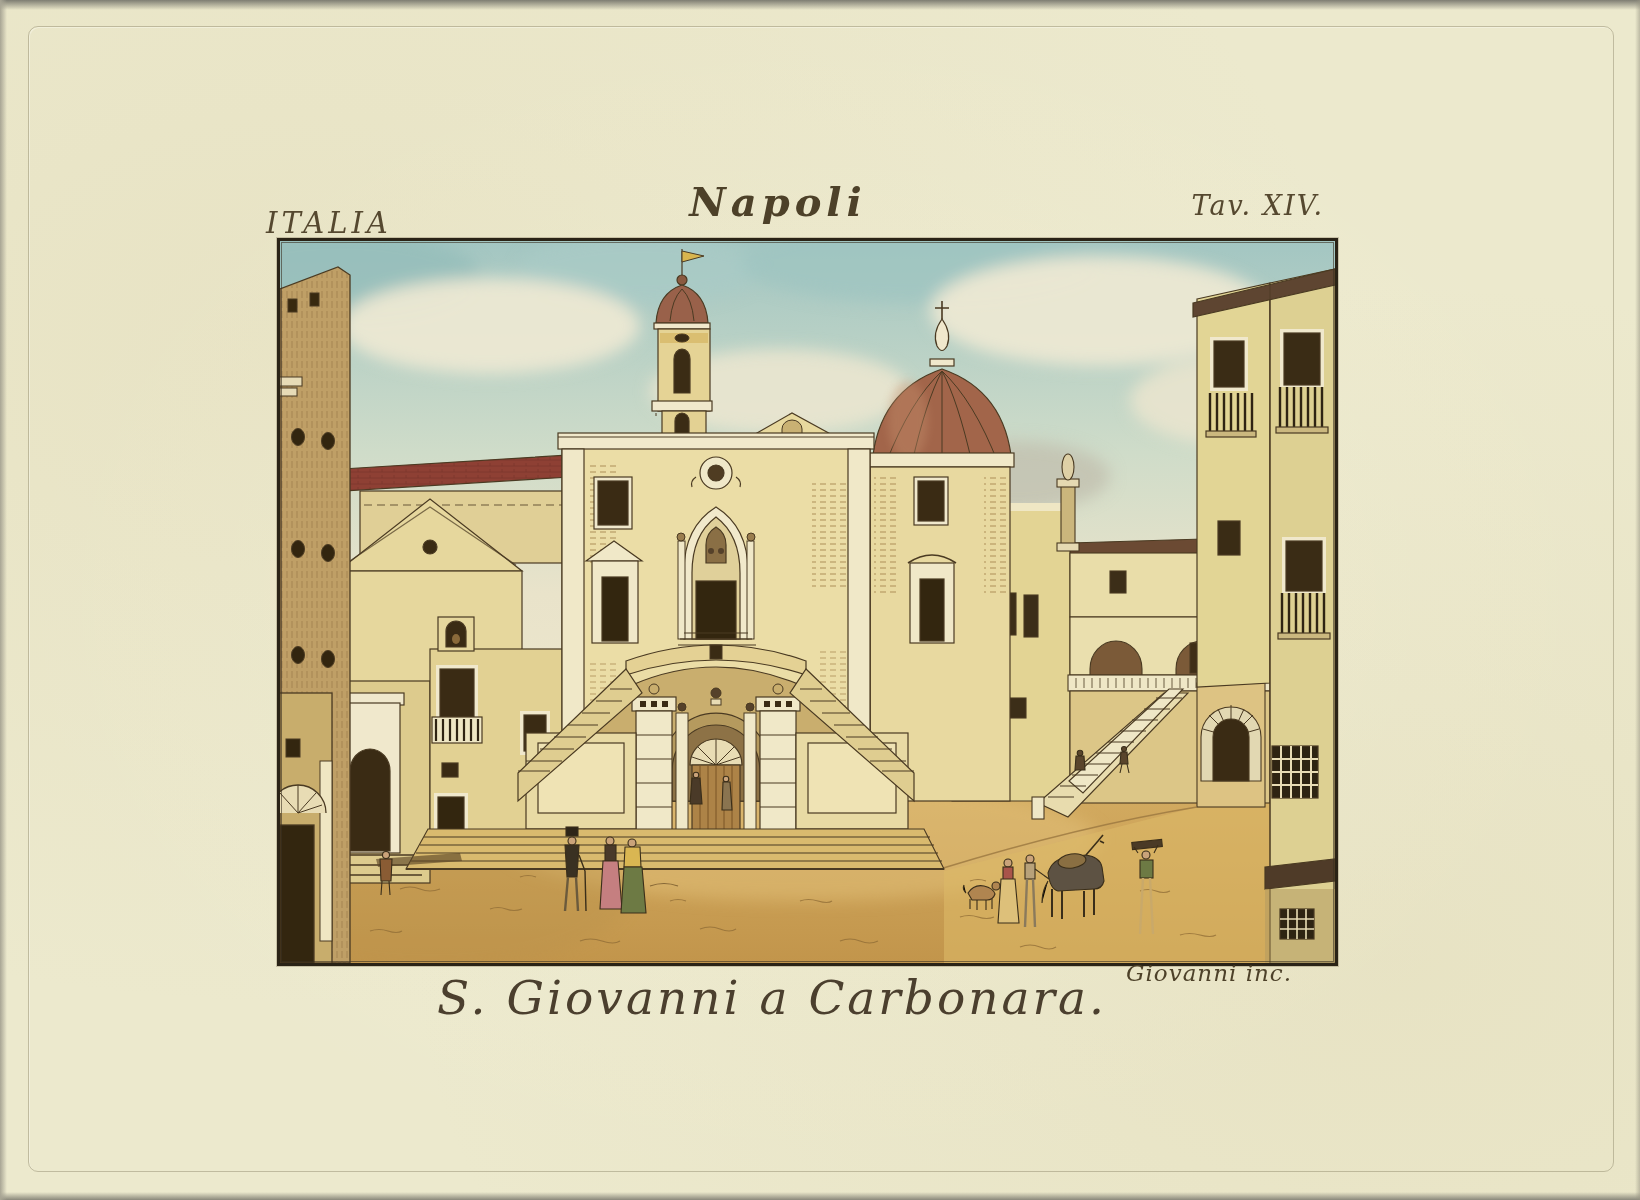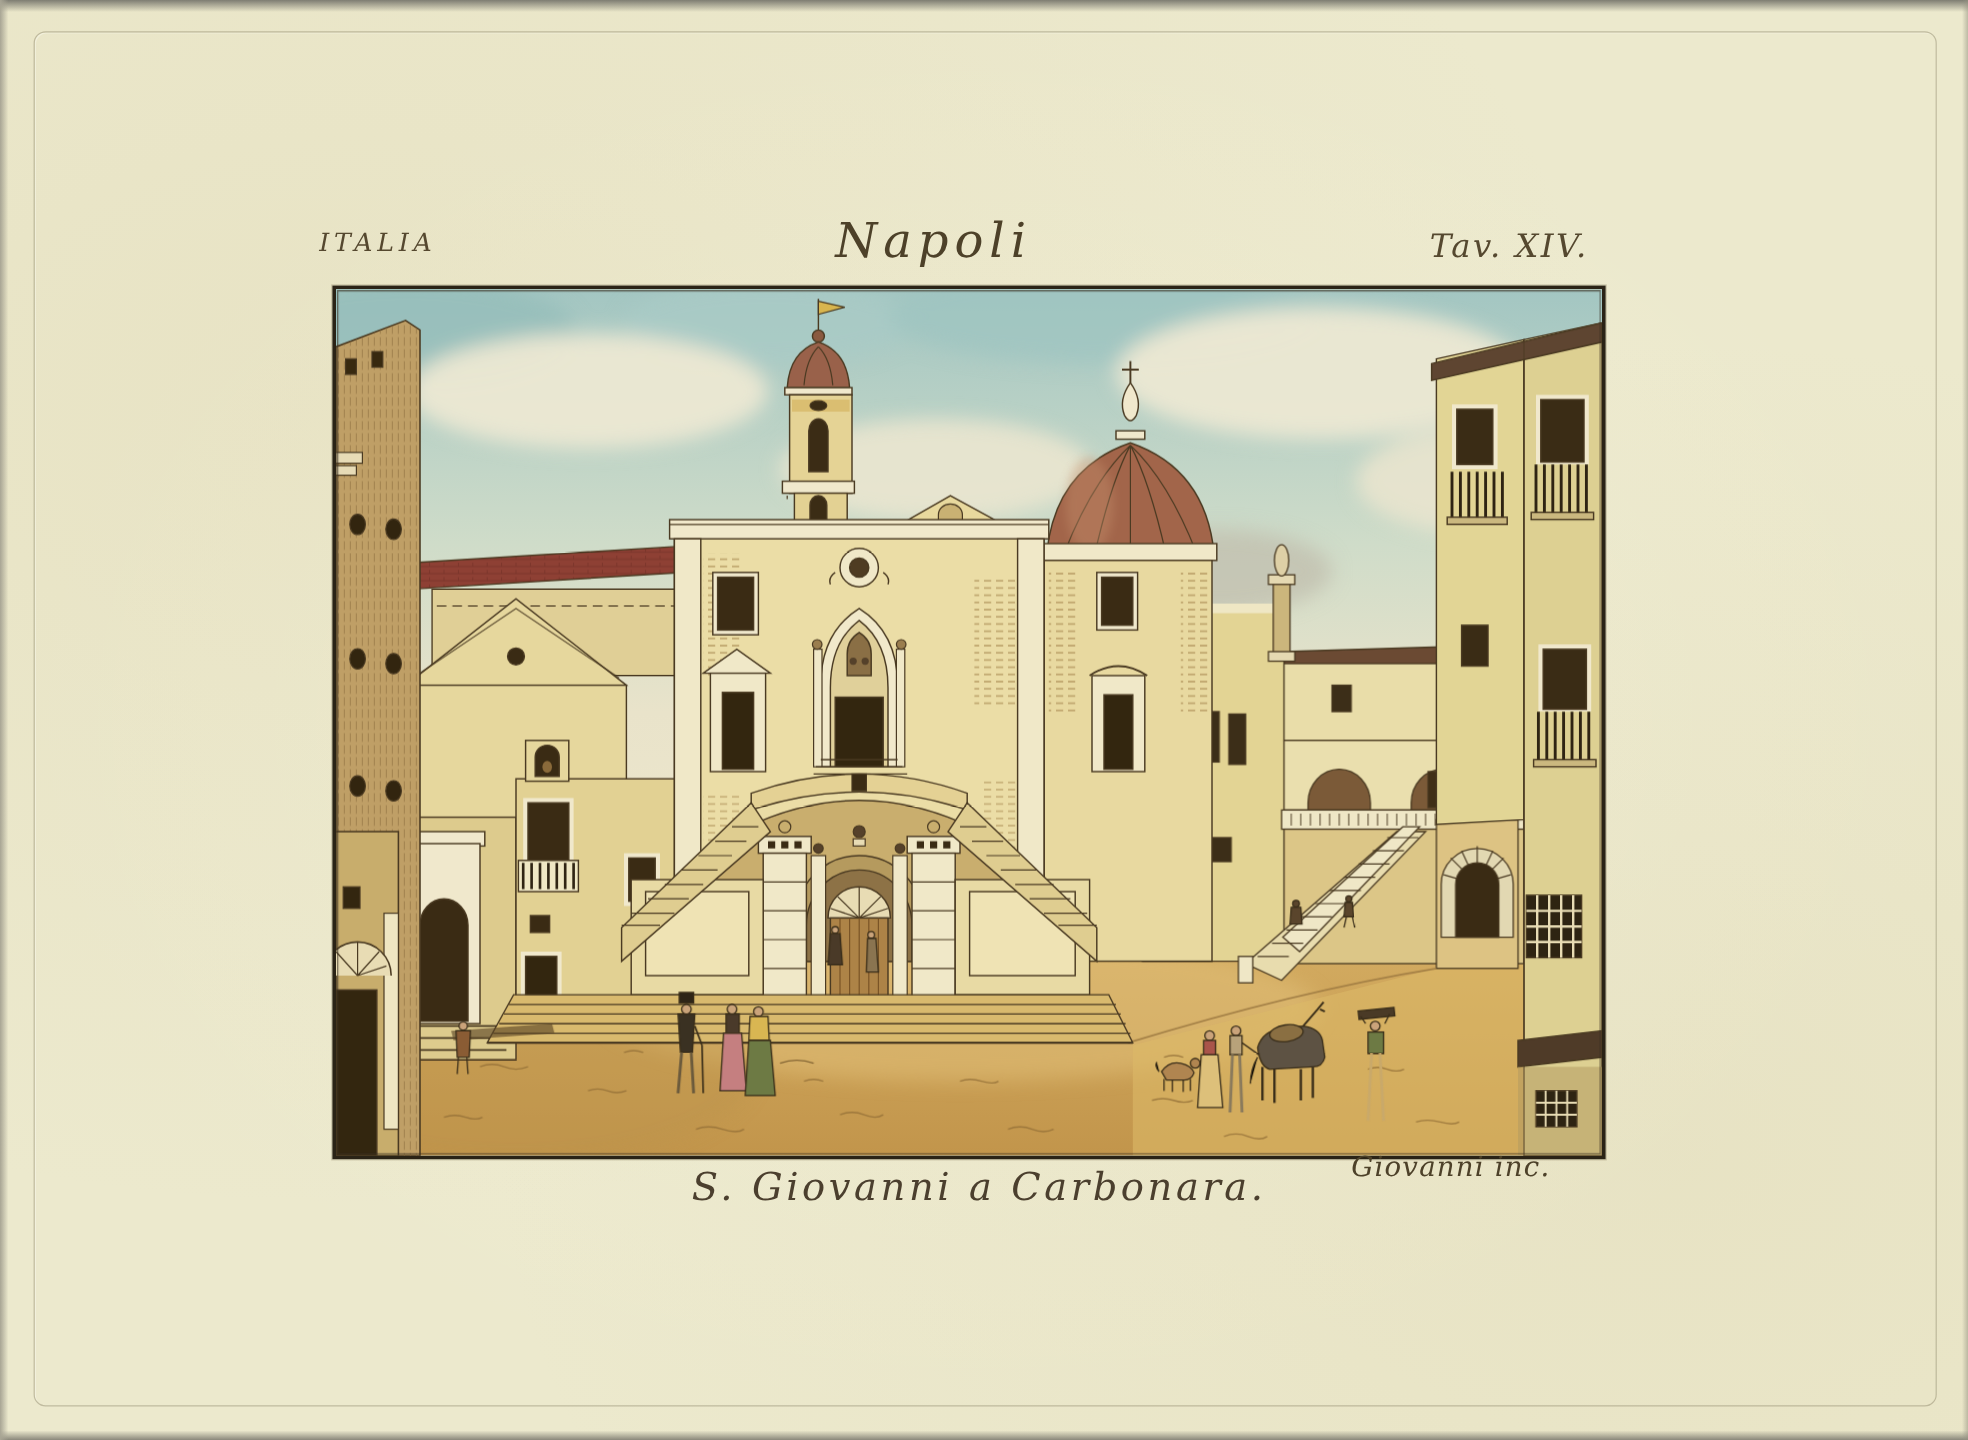--- a/index.html
+++ b/index.html
@@ -14,25 +14,25 @@
   .edge-bottom{position:absolute;bottom:0;left:0;right:0;height:8px;
             background:linear-gradient(to top,#8a887b,rgba(138,136,123,0));}
   .edge-left{position:absolute;top:0;bottom:0;left:0;width:7px;
             background:linear-gradient(to right,#a8a594,rgba(168,165,148,0));}
   .edge-right{position:absolute;top:0;bottom:0;right:0;width:5px;
             background:linear-gradient(to left,rgba(150,147,130,.55),rgba(150,147,130,0));}
   .plate-mark{position:absolute;left:28px;top:26px;right:26px;bottom:28px;
             border:1.5px solid rgba(122,112,84,.38);border-radius:10px;
             box-shadow:inset 1px 1px 0 rgba(255,255,250,.35);}
   .lbl{position:absolute;font-style:italic;color:#55482f;}
-  .lbl-italia{left:266px;top:190px;font-size:21px;letter-spacing:4px;}
-  .lbl-napoli{left:778px;top:178px;transform:translateX(-50%);font-size:40px;letter-spacing:5px;color:#4d4129;}
+  .lbl-italia{left:266px;top:206px;font-size:29px;letter-spacing:4px;}
+  .lbl-napoli{left:778px;top:178px;transform:translateX(-50%);font-size:40px;letter-spacing:5px;color:#4d4129;font-weight:bold;}
   .lbl-tav{right:316px;top:190px;font-size:27px;letter-spacing:2px;text-align:right;}
   .lbl-credit{right:348px;top:960px;font-size:23px;letter-spacing:1px;color:#4d4129;}
-  .lbl-title{left:816px;top:970px;transform:translateX(-50%);font-size:32px;letter-spacing:3px;color:#4b3f2e;white-space:nowrap;}
+  .lbl-title{left:772px;top:970px;transform:translateX(-50%);font-size:47px;letter-spacing:3px;color:#4b3f2e;white-space:nowrap;}
   .engraving-frame{position:absolute;left:277px;top:238px;width:1061px;height:728px;
             box-sizing:border-box;border:3px solid #2a2316;background:#dfe0c6;
             box-shadow:0 0 0 1px rgba(90,76,48,.25);}
   .engraving-frame svg{display:block;width:100%;height:100%;}
 </style>
 </head>
 <body>
 
 <div class="paper">
   <div class="plate-mark"></div>

